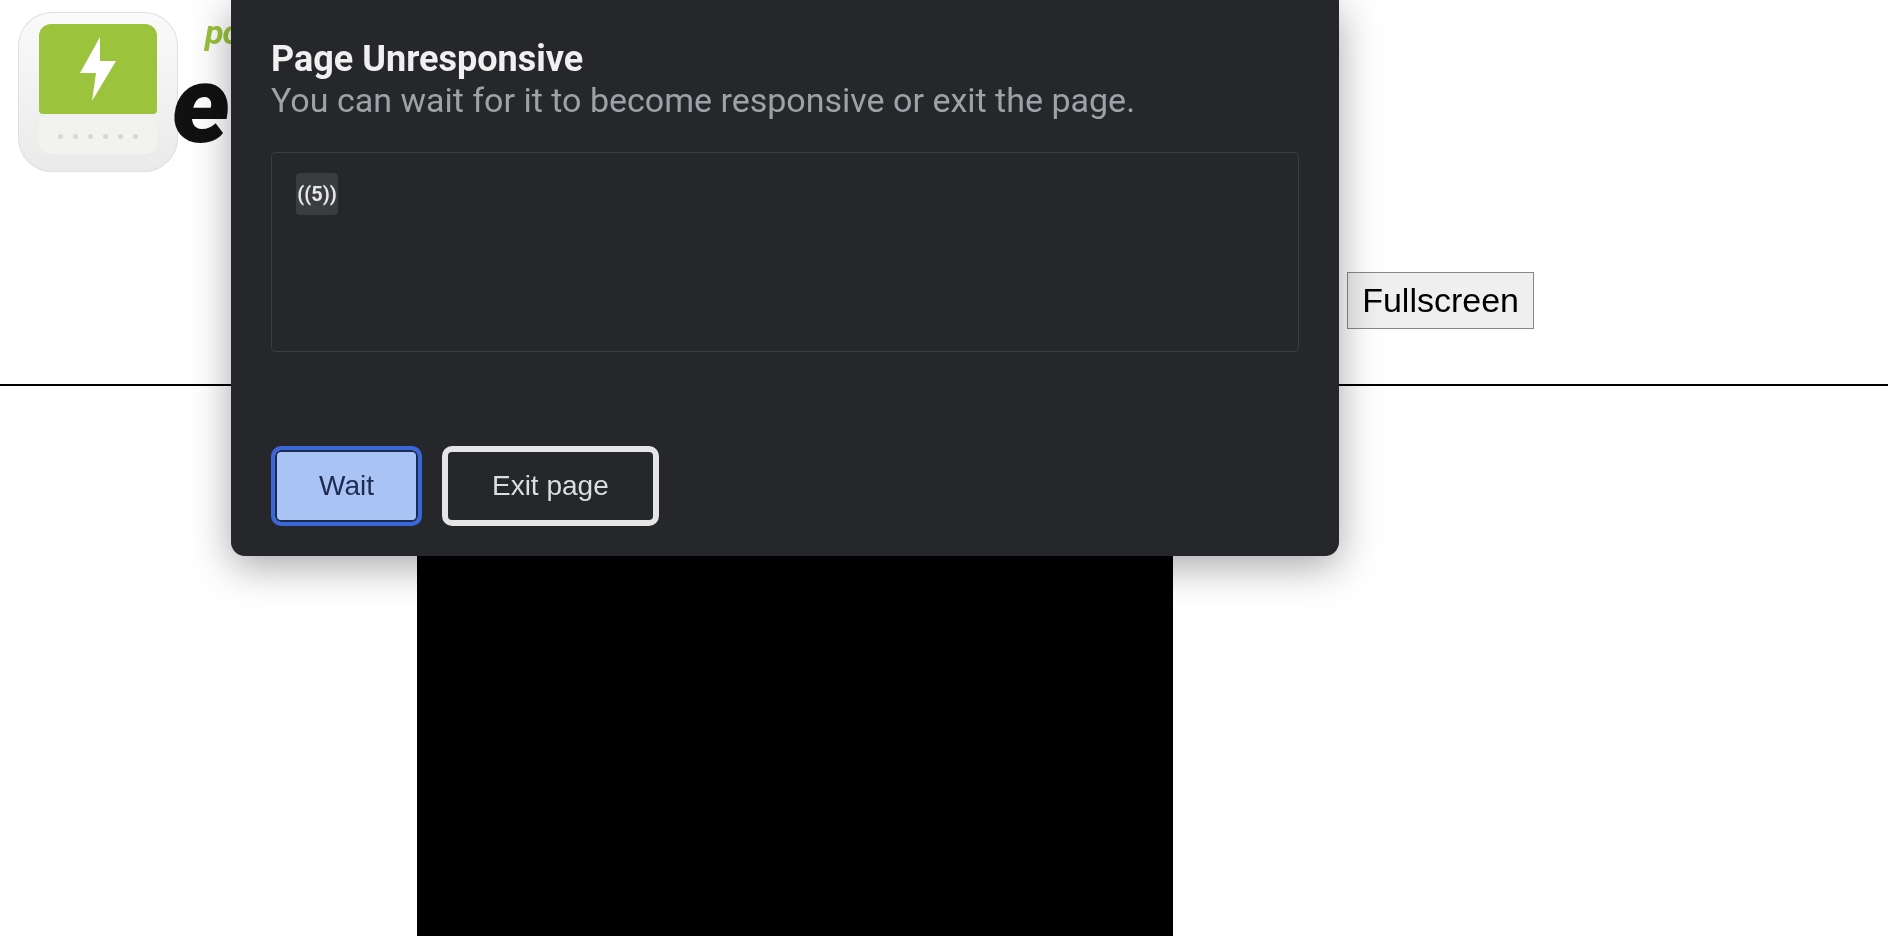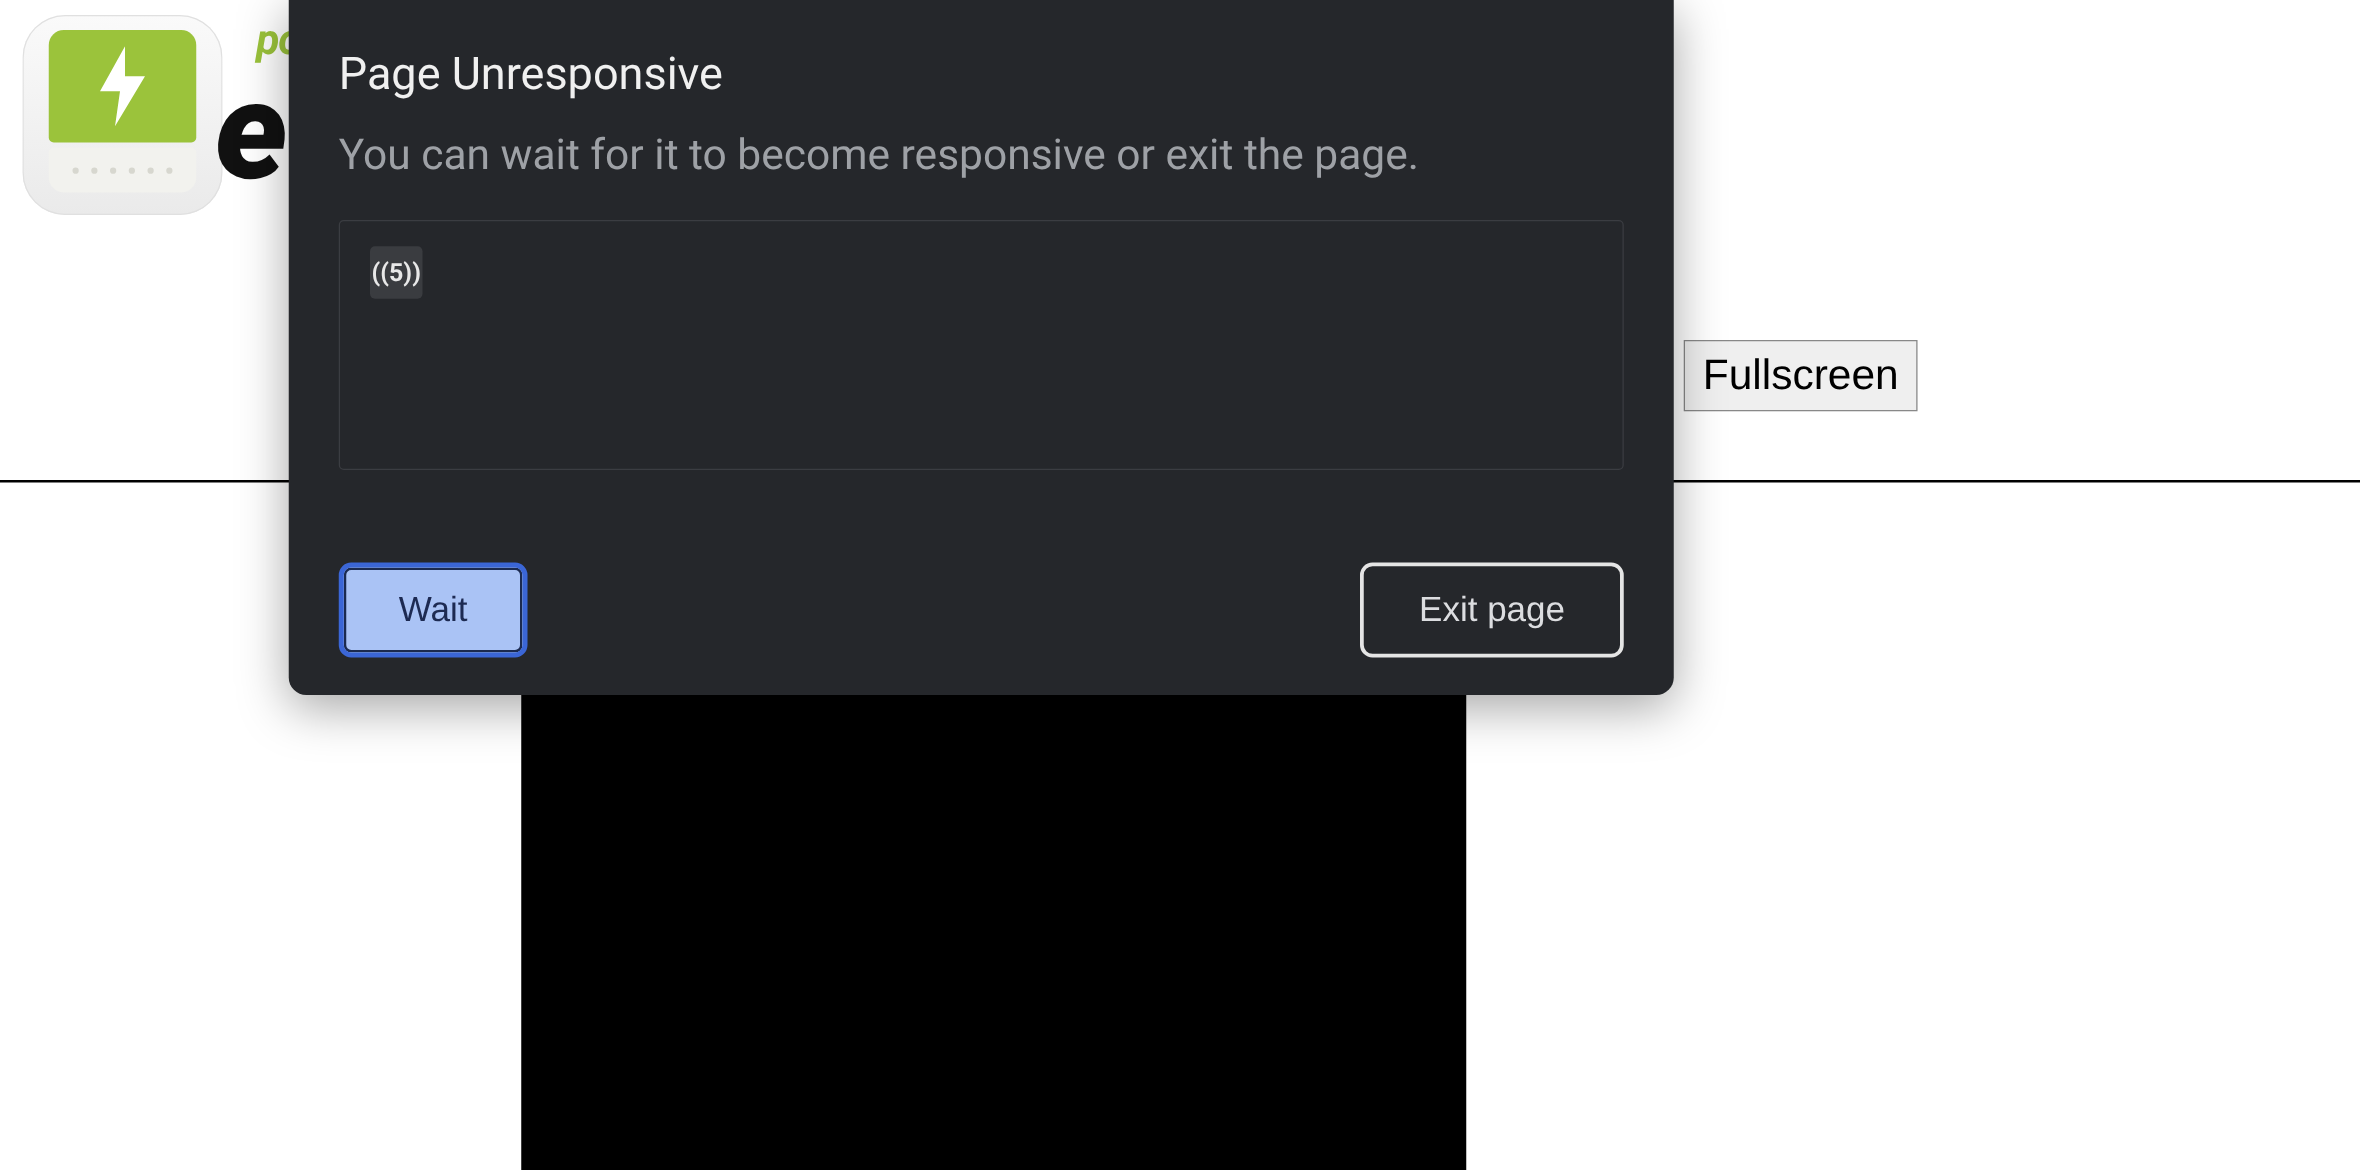--- a/index.html
+++ b/index.html
@@ -46,45 +46,45 @@
   .dialog {
     position:absolute; left:231px; top:0;
     width:1108px; height:556px;
     background:#25272b;
     border-radius:0 0 14px 14px;
     color:#e8e8e8;
     padding:38px 40px 30px 40px;
     box-shadow:0 10px 40px rgba(0,0,0,.35);
     display:flex; flex-direction:column;
   }
-  .dialog-title { font-size:36px; font-weight:400; color:#f0f0f0; margin-bottom:24px; }
+  .dialog-title { font-size:36px; font-weight:700; color:#f0f0f0; }
   .dialog-sub { font-size:34px; color:#9ea1a6; margin-bottom:32px; }
   .page-list {
     border:1px solid #3b3d42; border-radius:4px;
     flex:0 0 200px; padding:20px 24px;
   }
   .page-item { display:flex; align-items:center; gap:24px; }
   .favicon {
     width:42px; height:42px; border-radius:4px; background:#3a3c40;
     display:flex; align-items:center; justify-content:center;
     font-size:20px; font-weight:700; color:#e8e8e8;
   }
   .page-name { font-size:28px; color:#eaeaea; }
 
-  .dialog-buttons { display:flex; justify-content:space-between; margin-top:auto; padding-top:40px; }
+  .dialog-buttons { display:flex; justify-content:flex-start; gap:20px; margin-top:auto; padding-top:40px; }
   .btn {
     font-size:28px; padding:18px 44px; border-radius:10px; cursor:pointer;
     border:1px solid transparent;
   }
   .btn-wait {
     background:#aac3f5; color:#1d2a52; border:4px solid #3b66d6;
     box-shadow:0 0 0 2px #1b2a50 inset;
   }
   .btn-exit {
-    background:transparent; color:#dcdde0; border:3px solid #e5e5e5;
+    background:transparent; color:#dcdde0; border:6px solid #e5e5e5;
   }
 </style>
 </head>
 <body>
 
 <div class="page-root">
 
   <div class="logo-box">
     <div class="logo-top">
       <svg class="bolt" width="48" height="64" viewBox="0 0 24 32">

